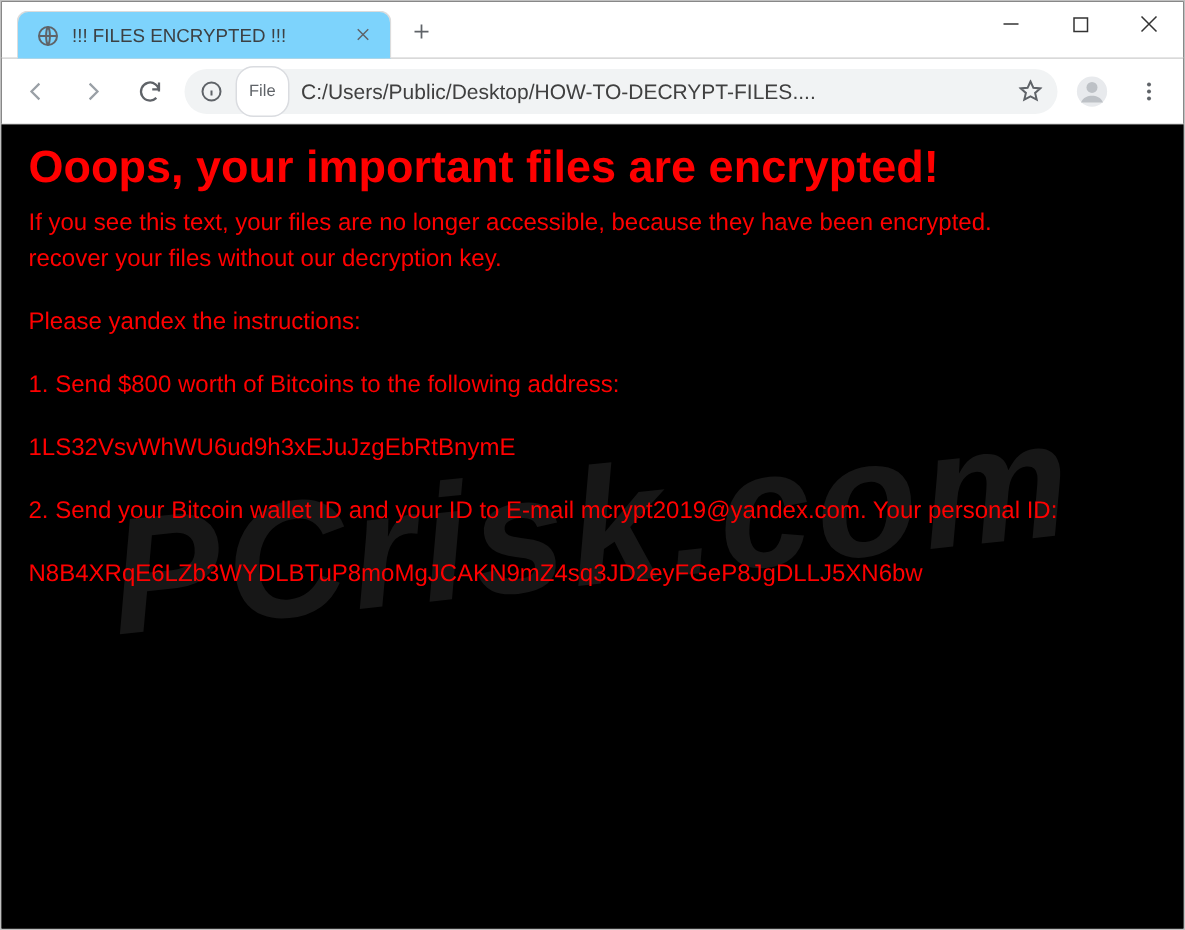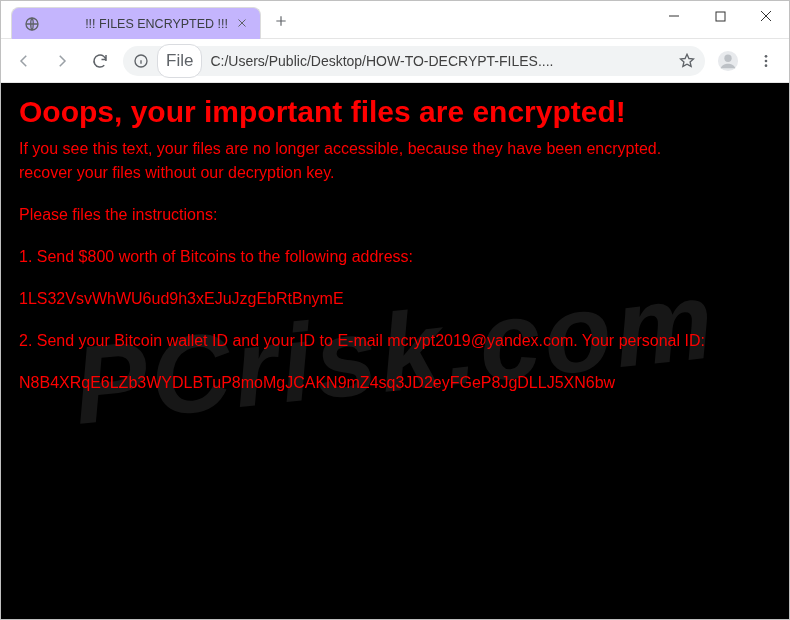--- a/index.html
+++ b/index.html
@@ -18,28 +18,27 @@
     align-items: flex-start;
     border-bottom: 1px solid #e5e5e5;
   }
   .tab {
     display: flex;
     align-items: center;
     margin-left: 10px;
     margin-top: 6px;
     height: 32px;
     padding: 0 10px 0 12px;
-    background: #c4b5fd;
+    background: #7dd3fc;
     border: 1px solid #dcdcdc;
     border-bottom: none;
     border-top-left-radius: 8px;
     border-top-right-radius: 8px;
     min-width: 250px;
     gap: 8px;
-    text-align: right;
   }
   .tab .favicon { width: 16px; height: 16px; color: #5f6368; }
   .tab .title {
     font-size: 12.5px;
     color: #3c4043;
     white-space: nowrap;
     overflow: hidden;
     text-overflow: ellipsis;
     flex: 1;
   }
@@ -87,21 +86,21 @@
     font-size: 14px;
     color: #202124;
   }
   .urlbox .chip {
     display: flex; align-items: center; gap: 4px;
     background: #fff;
     border: 1px solid #dadce0;
     border-radius: 12px;
     height: 22px;
     padding: 16px 8px;
-    font-size: 17px;
+    font-size: 11px;
     color: #5f6368;
   }
   .urlbox .url { flex: 1; white-space: nowrap; overflow: hidden; text-overflow: ellipsis; color: #404040; }
   .star { color: #5f6368; }
   .content {
     width: 100%;
     height: calc(620px - 38px - 44px);
     background: #000;
     padding: 10px 18px 18px 18px;
     font-family: "Trebuchet MS", Verdana, sans-serif;
@@ -236,21 +235,21 @@
   </div>
 </div>
 
 <div class="content">
   <div class="wm">PCrisk.com</div>
   <div class="headline">Ooops, your important files are encrypted!</div>
   <div class="body">
     <span>If you see this text, your files are no longer accessible, because they have been encrypted.</span>
     <span>recover your files without our decryption key.</span>
     <span class="gap"></span>
-    <span>Please files the instructions:</span>
+    <span>Please yandex the instructions:</span>
     <span class="gap"></span>
     <span>1. Send $800 worth of Bitcoins to the following address:</span>
     <span class="gap"></span>
     <span>1LS32VsvWhWU6ud9h3xEJuJzgEbRtBnymE</span>
     <span class="gap"></span>
     <span>2. Send your Bitcoin wallet ID and your ID to E-mail mcrypt2019@yandex.com. Your personal ID:</span>
     <span class="gap"></span>
     <span>N8B4XRqE6LZb3WYDLBTuP8moMgJCAKN9mZ4sq3JD2eyFGeP8JgDLLJ5XN6bw</span>
   </div>
 </div>

